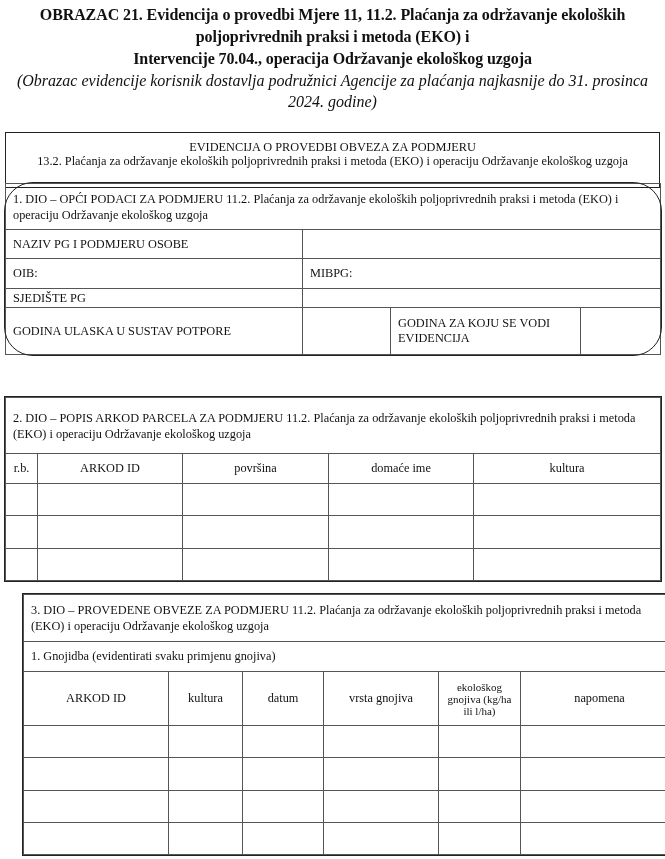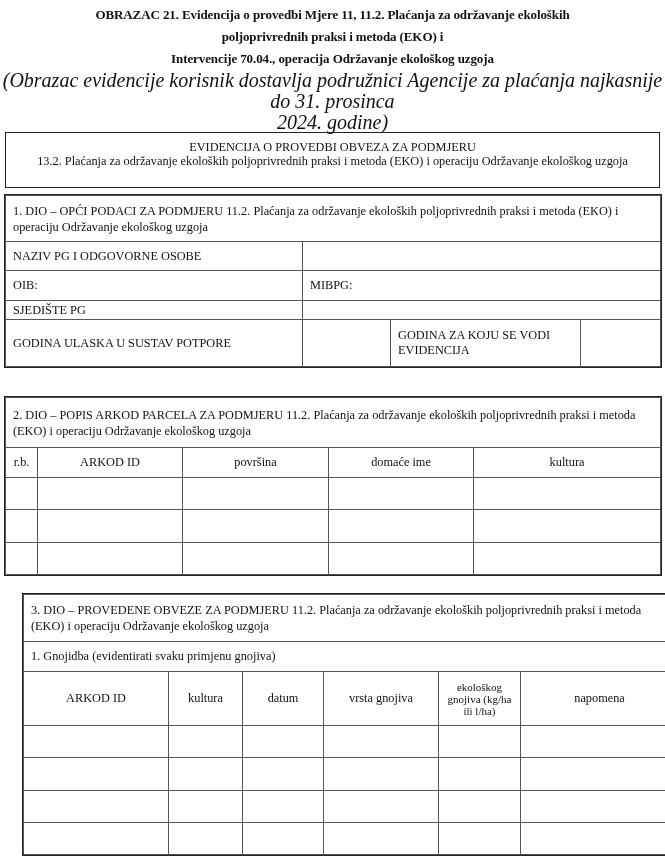--- a/index.html
+++ b/index.html
@@ -1,18 +1,18 @@
 <!DOCTYPE html>
 <html><head>
 <meta charset="utf-8">
 <style>
   html, body { margin:0; padding:0; background:#ffffff; }
   body { width:665px; height:859px; position:relative; overflow:hidden; color:#111; font-family:"Liberation Serif","DejaVu Serif",serif; }
-  .title { position:absolute; left:0; width:665px; text-align:center; font-weight:bold; font-size:13px; line-height:22px; top:4px; letter-spacing:-0.1px; }
-  .subtitle { position:absolute; left:0; width:665px; text-align:center; font-style:italic; font-size:20px; line-height:21px; top:70px; }
+  .title { position:absolute; left:0; width:665px; text-align:center; font-weight:bold; font-size:16px; line-height:22px; top:4px; letter-spacing:-0.1px; }
+  .subtitle { position:absolute; left:0; width:665px; text-align:center; font-style:italic; font-size:16px; line-height:21px; top:70px; }
   .box { position:absolute; border:1.5px solid #222; box-sizing:border-box; }
   .header-box { left:5px; top:132px; width:655px; height:56px; text-align:center; font-size:12.3px; line-height:14px; padding-top:7px; }
   table { position:absolute; border-collapse:collapse; table-layout:fixed; font-size:12.3px; line-height:15px; }
   td { border:1.3px solid #555; padding:0 7px; vertical-align:middle; }
   .outer { outline:1.5px solid #222; }
   .sec-title { padding:4px 7px; line-height:16px; }
   .c { text-align:center; padding:0 3px; }
   .small { font-size:11px; line-height:12px; }
 </style>
 </head>
@@ -26,33 +26,33 @@
 <div class="subtitle">
   <div>(Obrazac evidencije korisnik dostavlja podružnici Agencije za plaćanja najkasnije do 31. prosinca</div>
   <div>2024. godine)</div>
 </div>
 
 <div class="box header-box">
   <div>EVIDENCIJA O PROVEDBI OBVEZA ZA PODMJERU</div>
   <div>13.2. Plaćanja za održavanje ekoloških poljoprivrednih praksi i metoda (EKO) i operaciju Održavanje ekološkog uzgoja</div>
 </div>
 
-<table class="outer" style="left:5px; top:195px; width:655px;">
+<table class="outer" style="left:5px; top:183px; width:655px;border-radius:28px;">
   <colgroup>
       <col style="width:297px">
       <col style="width:88px">
       <col style="width:190px">
       <col style="width:80px">
     </colgroup>
   <tbody>
       <tr style="height:46px">
     <td colspan="4" class="sec-title">1. DIO – OPĆI PODACI ZA PODMJERU 11.2. Plaćanja za održavanje ekoloških poljoprivrednih praksi i metoda (EKO) i operaciju Održavanje ekološkog uzgoja</td>
   </tr>
   <tr style="height:29px">
-    <td>NAZIV PG I ODGOVORNE OSOBE</td>
+    <td>NAZIV PG I PODMJERU OSOBE</td>
     <td colspan="3"></td>
   </tr>
   <tr style="height:30px">
     <td>OIB:</td>
     <td colspan="3">MIBPG:</td>
   </tr>
   <tr style="height:19px">
     <td>SJEDIŠTE PG</td>
     <td colspan="3"></td>
   </tr>
@@ -67,21 +67,21 @@
 
 <table class="outer" style="left:5px; top:397px; width:655px;">
   <colgroup>
       <col style="width:32px">
       <col style="width:145px">
       <col style="width:146px">
       <col style="width:145px">
       <col style="width:187px">
     </colgroup>
   <tbody>
-      <tr style="height:50px">
+      <tr style="height:56px">
     <td colspan="5" class="sec-title">2. DIO – POPIS ARKOD PARCELA ZA PODMJERU 11.2. Plaćanja za održavanje ekoloških poljoprivrednih praksi i metoda (EKO) i operaciju Održavanje ekološkog uzgoja</td>
   </tr>
   <tr style="height:30px">
     <td class="c">r.b.</td>
     <td class="c">ARKOD ID</td>
     <td class="c">površina</td>
     <td class="c">domaće ime</td>
     <td class="c">kultura</td>
   </tr>
   <tr style="height:32px">

